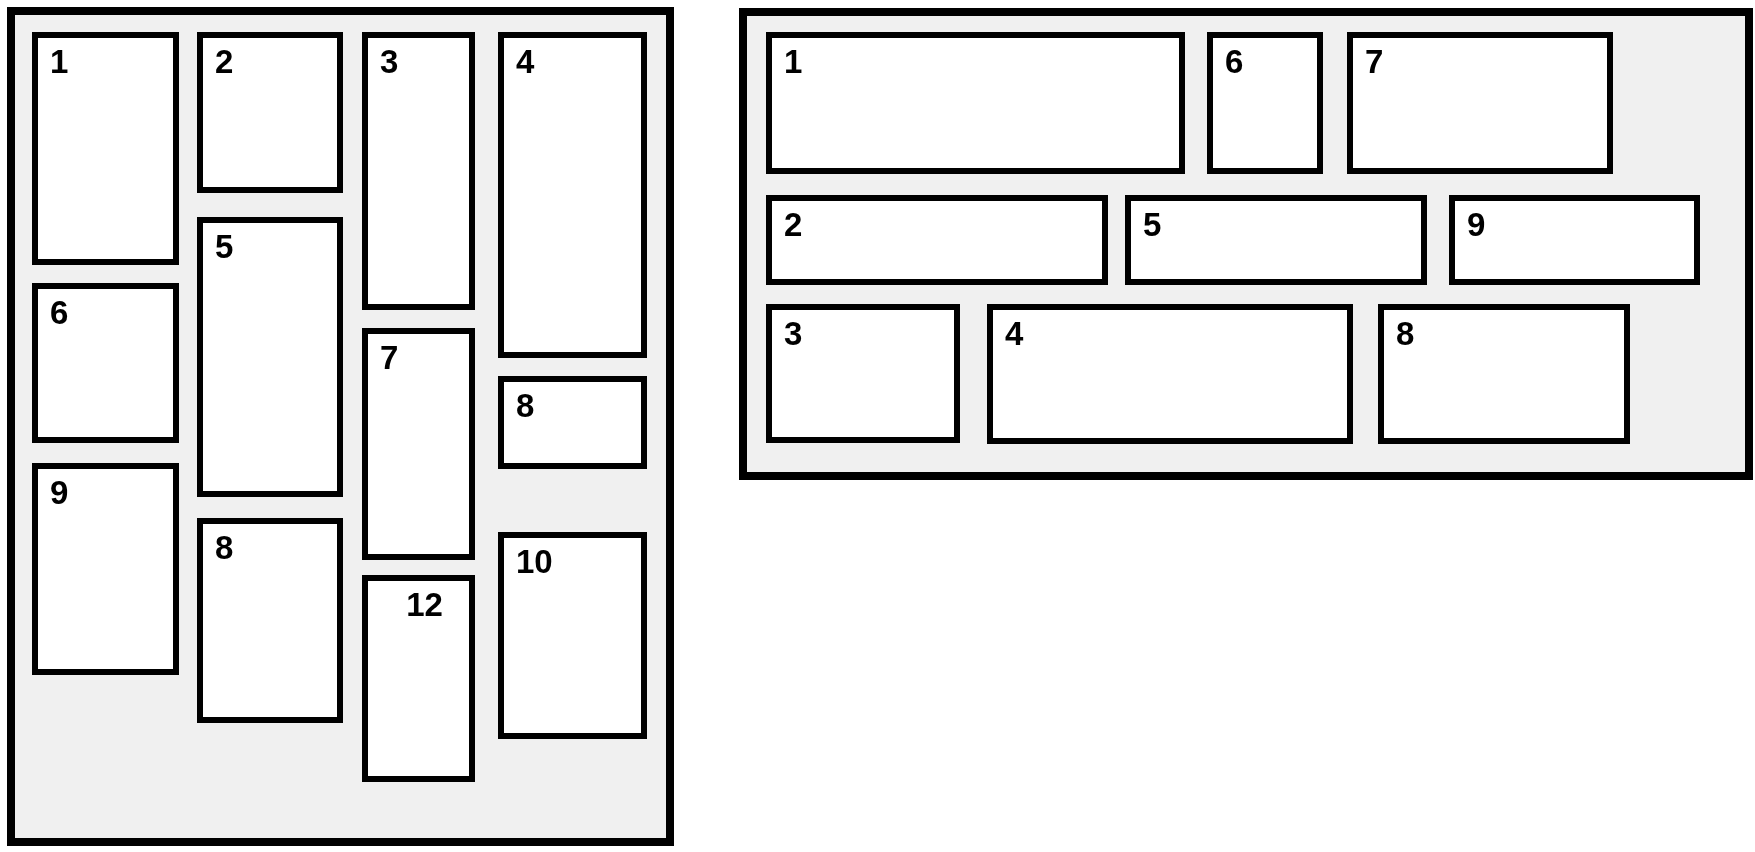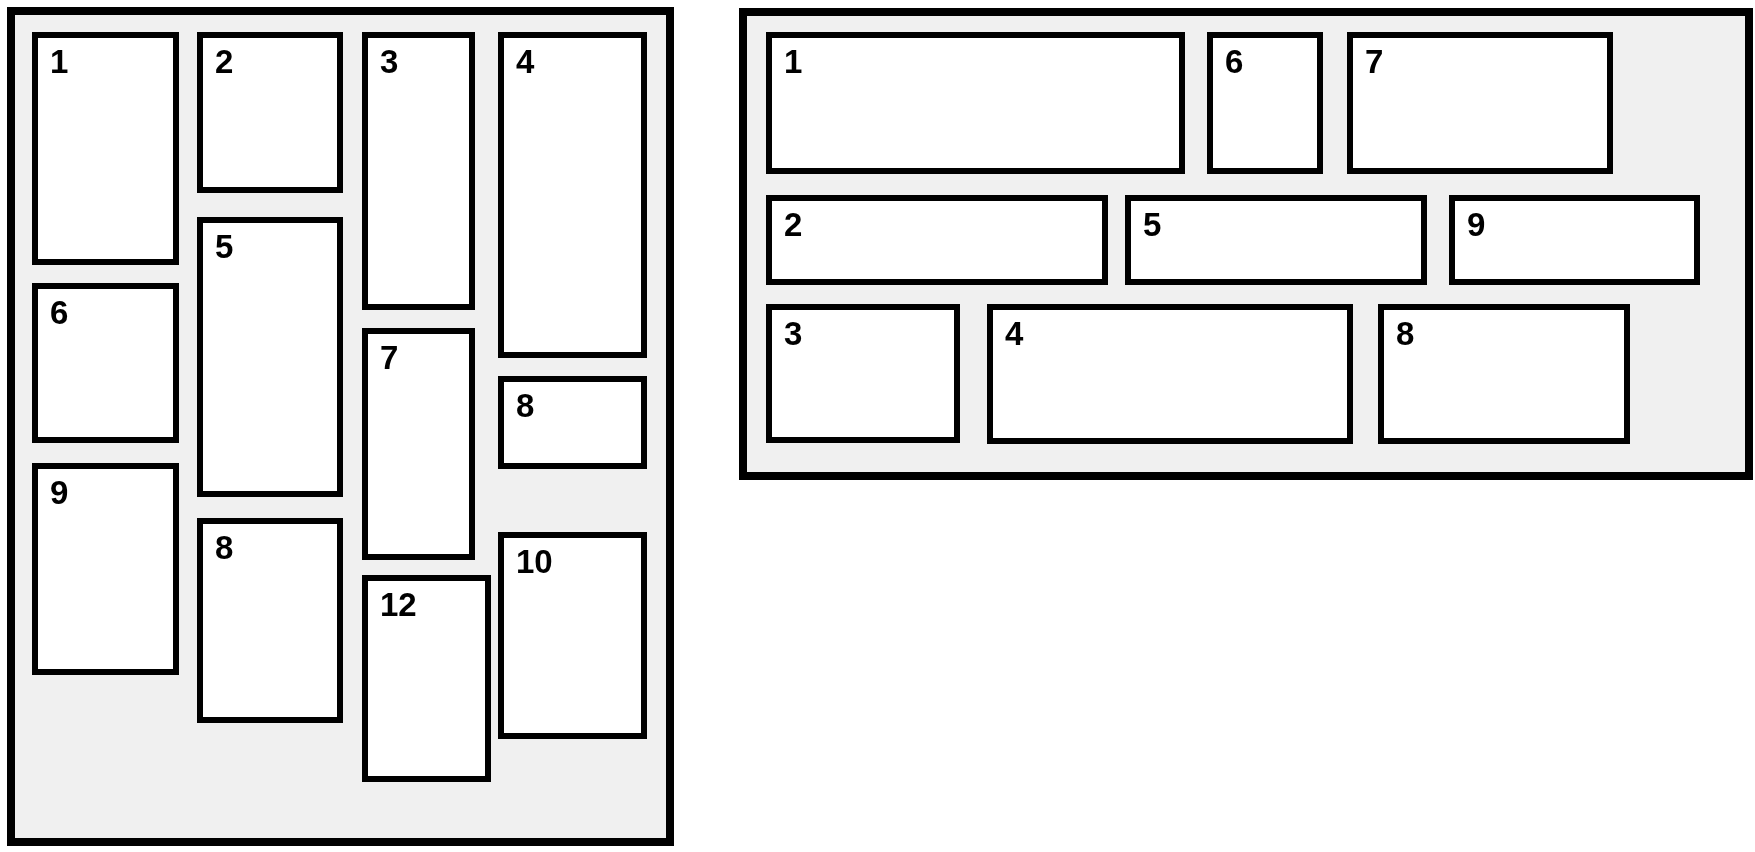--- a/index.html
+++ b/index.html
@@ -73,21 +73,21 @@
   </div>
       <div class="item" style="left: 17px; top: 448px; width: 147px; height: 212px;">
     <span class="item-label">9</span>
   </div>
       <div class="item" style="left: 483px; top: 469px; width: 149px; height: 207px; margin-top: 48px;">
     <span class="item-label">10</span>
   </div>
       <div class="item" style="left: 182px; top: 503px; width: 146px; height: 205px;">
     <span class="item-label">8</span>
   </div>
-      <div class="item" style="left: 347px; top: 560px; width: 129px; height: 207px;">
+      <div class="item" style="left: 347px; top: 560px; width: 113px; height: 207px; text-align: center;">
     <span class="item-label">12</span>
   </div>
     </section>
   <section class="panel" style="left: 739px; top: 8px; width: 1014px; height: 472px;">
       <div class="item" style="left: 19px; top: 16px; width: 419px; height: 142px;">
     <span class="item-label">1</span>
   </div>
       <div class="item" style="left: 19px; top: 179px; width: 342px; height: 90px;">
     <span class="item-label">2</span>
   </div>

